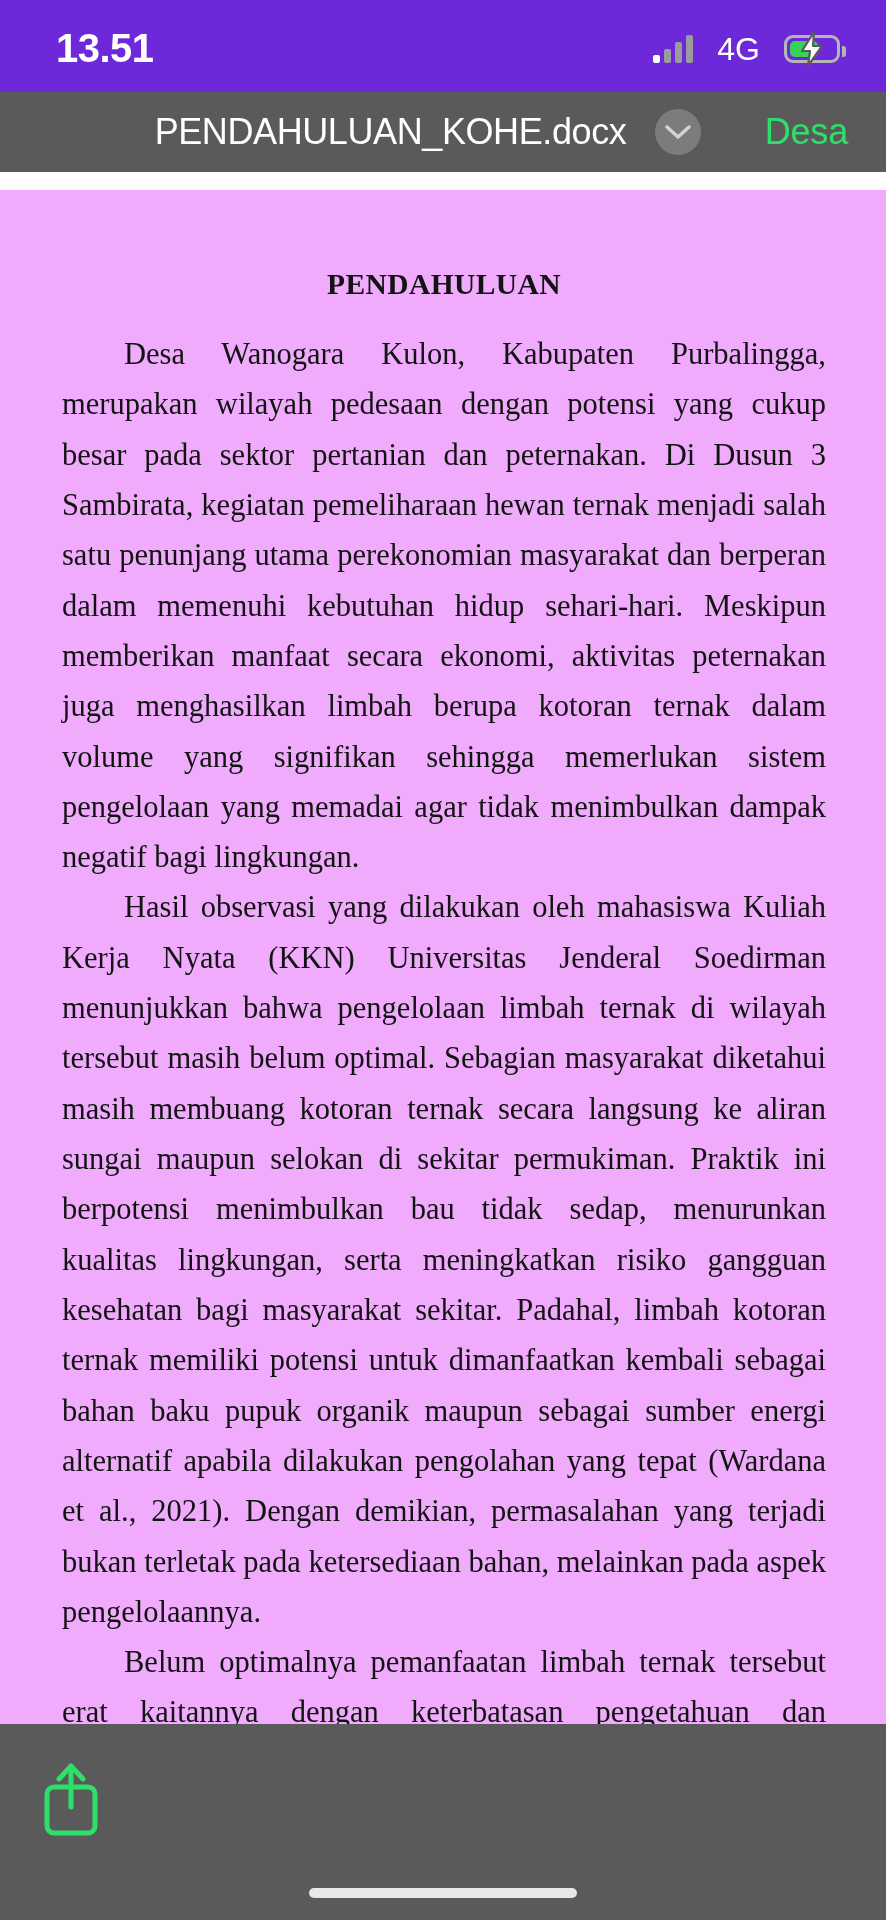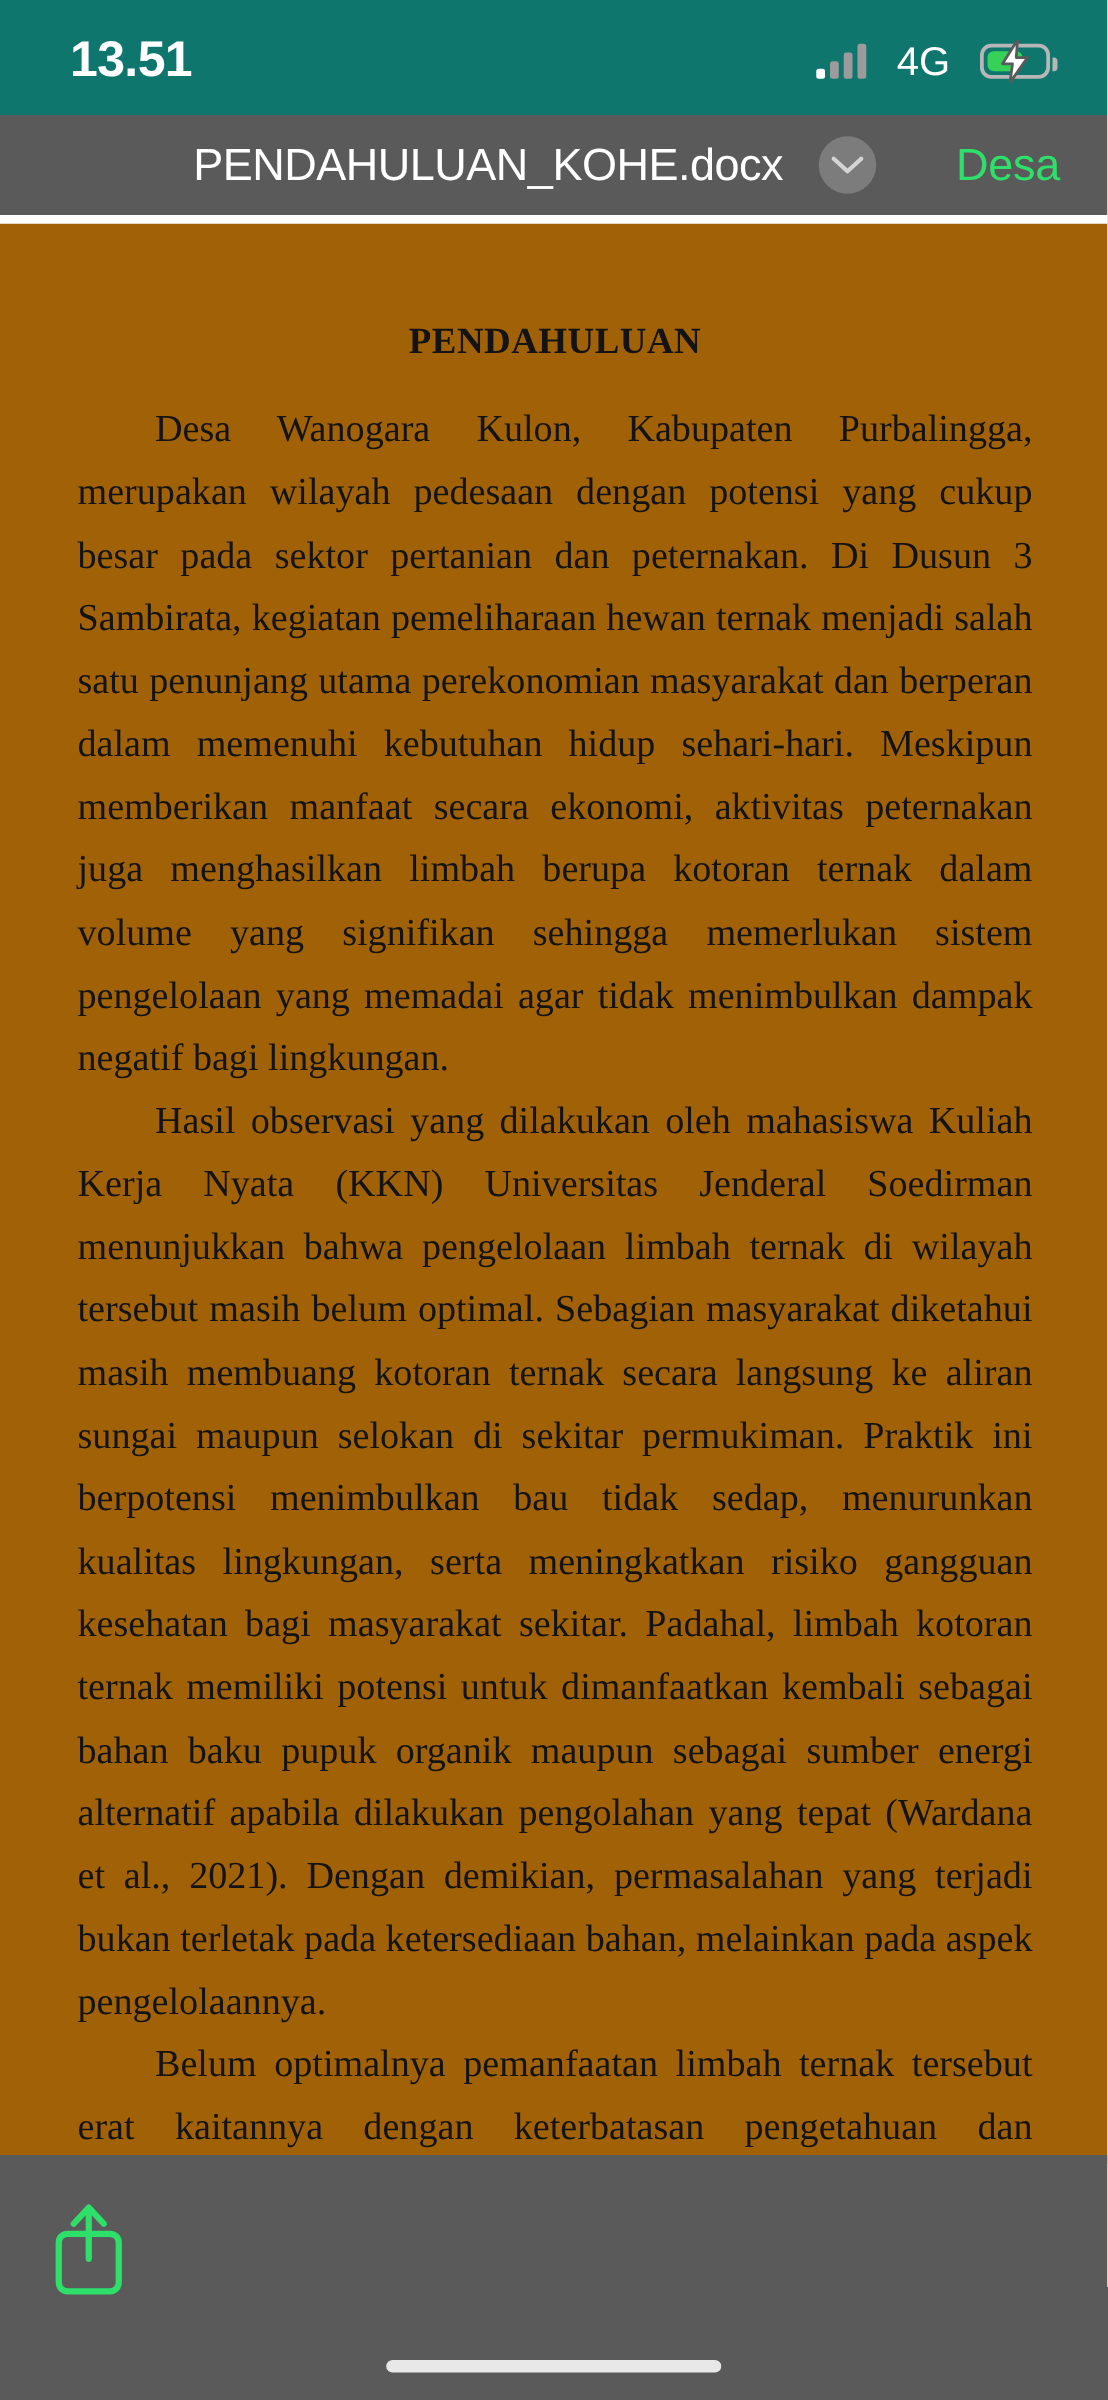--- a/index.html
+++ b/index.html
@@ -13,21 +13,21 @@
     position:relative;
     width:886px; height:1920px;
     background:#ffffff;
     overflow:hidden;
   }
 
   
   .statusbar {
     position:absolute; top:0; left:0;
     width:886px; height:92px;
-    background:#0f766e;
+    background:#6d28d9;
     display:flex; align-items:center;
     justify-content:space-between;
     padding:0 46px 0 56px;
   }
   .clock {
     color:#ffffff;
     font-size:40px;
     font-weight:600;
     letter-spacing:-0.5px;
     line-height:1;
@@ -93,23 +93,23 @@
   }
   .done-btn {
     position:absolute; right:38px;
     color:#2ee06a;
     font-size:36px; font-weight:400;
     letter-spacing:-0.2px;
   }
 
   
   .doc {
-    position:absolute; top:179px; left:0;
+    position:absolute; top:190px; left:0;
     width:886px; height:1552px;
-    background:#a16207;
+    background:#f0abfc;
     overflow:hidden;
   }
   .page {
     padding:78px 60px 0 62px;
     font-family:"Liberation Serif", "DejaVu Serif", serif;
     color:#131313;
   }
   .doc-heading {
     text-align:center;
     font-weight:bold;

